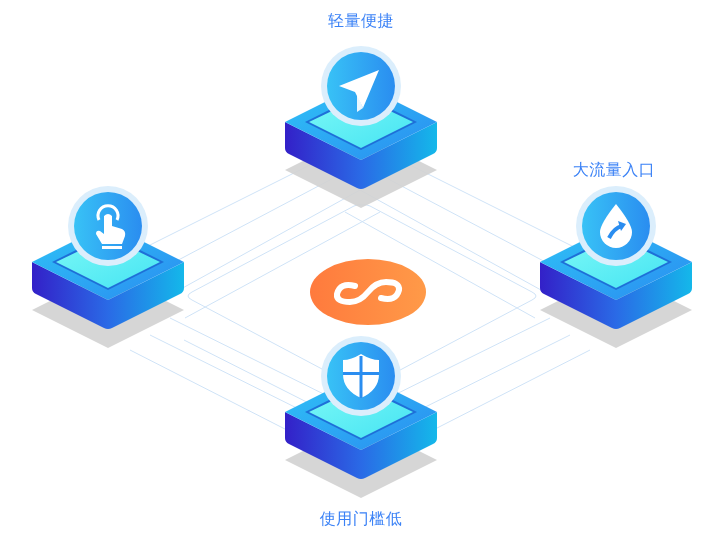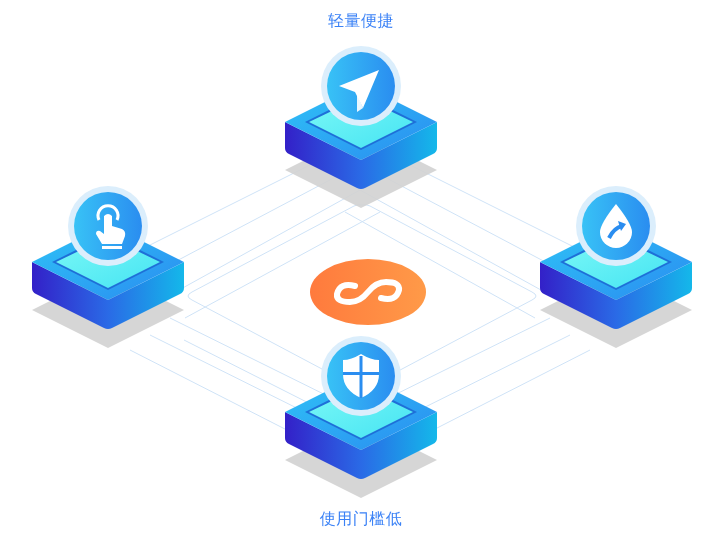--- a/index.html
+++ b/index.html
@@ -119,14 +119,15 @@
     <circle cx="0" cy="-36" r="34" fill="url(#circGrad)"></circle>
     <g>
       <path d="M 0 -58 Q 10 -52 18 -52 L 18 -38 Q 18 -22 0 -14 Q -18 -22 -18 -38 L -18 -52 Q -10 -52 0 -58 Z" fill="#fff"></path>
       <rect x="-1.5" y="-56" width="3" height="42" fill="#2a8df0"></rect>
       <rect x="-18" y="-40" width="36" height="3" fill="#2a8df0"></rect>
     </g>
   </g>
 </svg>
 
 <div class="label" style="left:361px;top:11px;">轻量便捷</div>
+<div class="label" style="left:614px;top:160px;">大流量入口</div>
 <div class="label" style="left:361px;top:509px;">使用门槛低</div>
 </div>
 
 </body></html>

